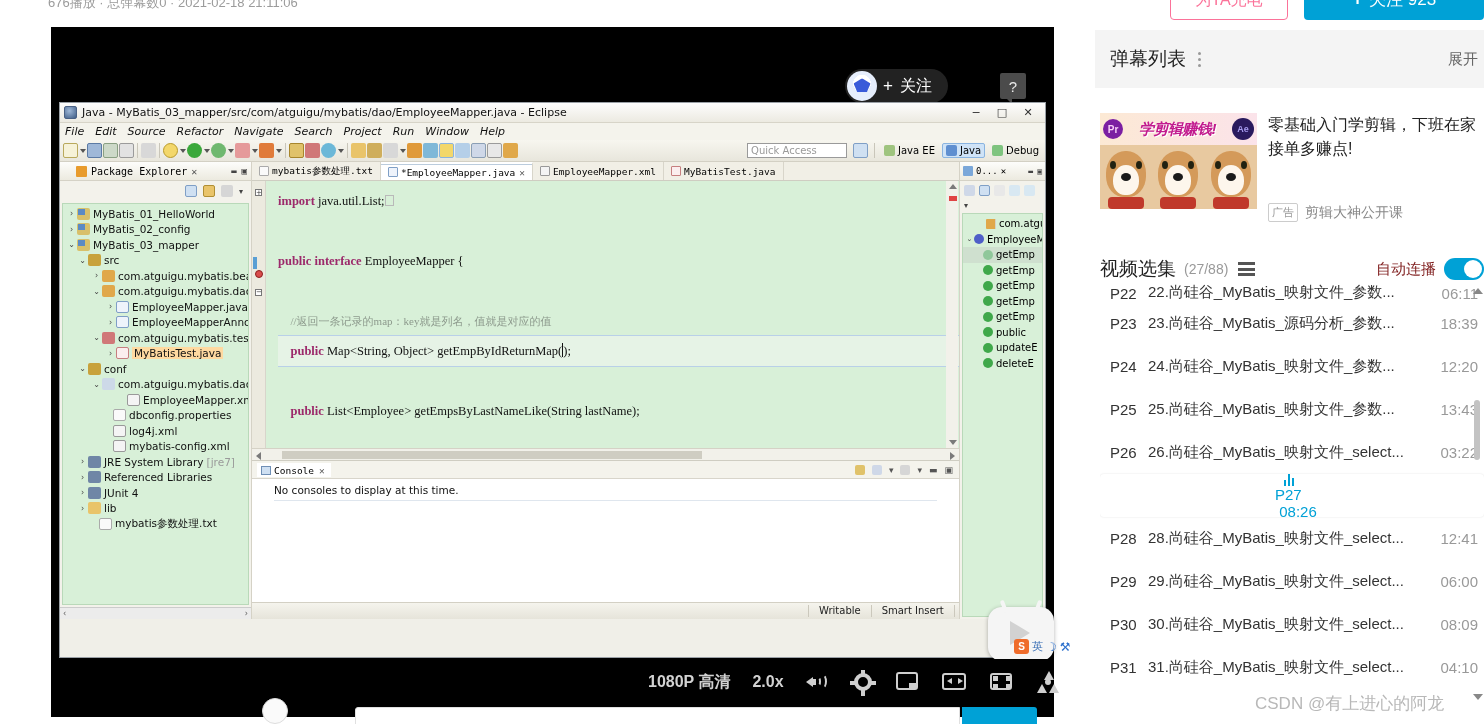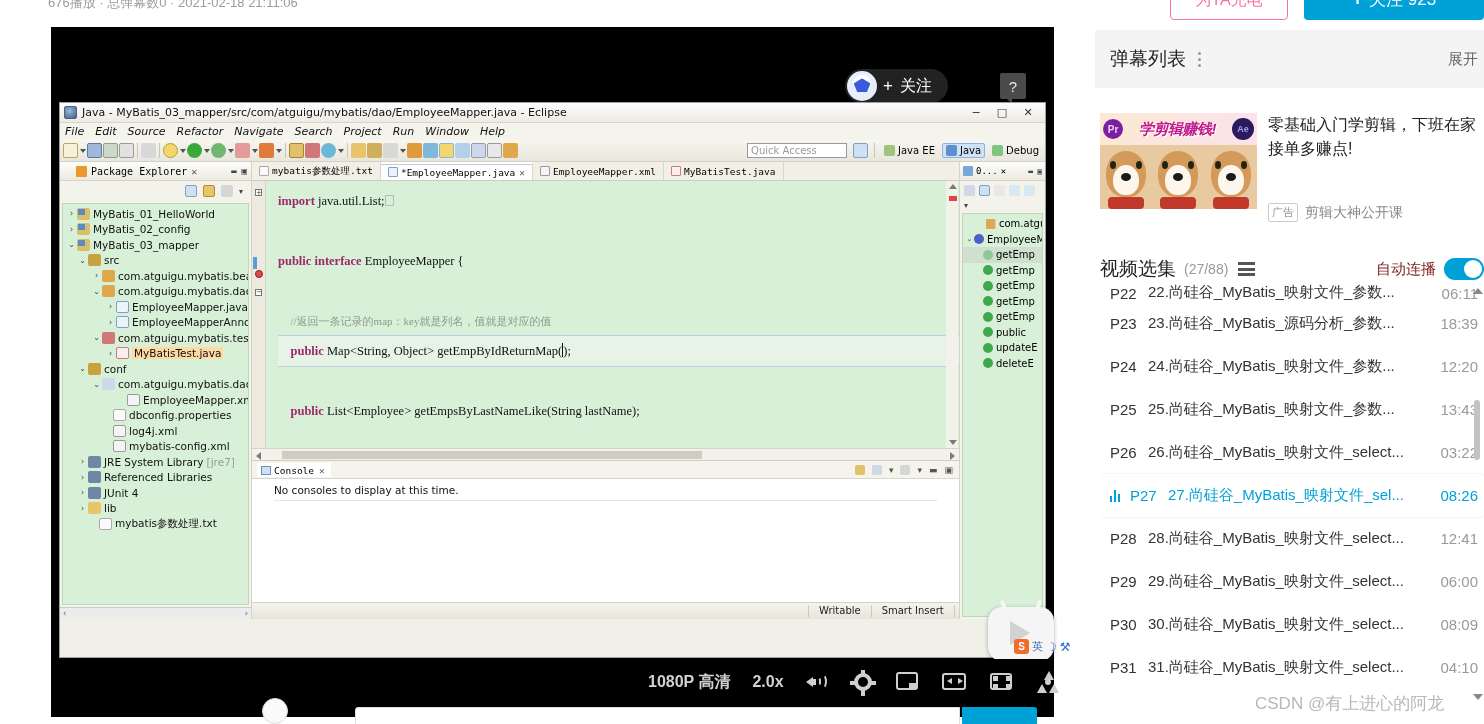--- a/index.html
+++ b/index.html
@@ -128,21 +128,21 @@
   
   .ep-list {
     position: absolute; left: 1100px; top: 280px; width: 384px; height: 432px;
     overflow: hidden;
   }
   .ep-row {
     display: flex; align-items: center; height: 43px; padding: 0 6px 0 10px;
     font-size: 15px; color: #333; white-space: nowrap;
   }
   .ep-row.clipped { height: 22px; overflow: hidden; align-items: flex-end; justify-content: space-between; }
-  .ep-row.active { background: #fff; color: #00a1d6; border-radius: 4px; box-shadow: 0 0 2px rgba(0,0,0,.12); }
+  .ep-row.active { background: #fff; color: #00a1d6; border-radius: 4px; box-shadow: 0 0 2px rgba(0,0,0,.12); flex-direction: column; }
   .ep-playing {
     display: inline-flex; align-items: flex-end; height: 12px;
     width: 14px; margin-right: 6px; gap: 2px; flex: 0 0 auto;
   }
   .ep-playing i { width: 2px; background: #00a1d6; display: block; }
   .ep-playing i:nth-child(1){ height: 6px; }
   .ep-playing i:nth-child(2){ height: 12px; }
   .ep-playing i:nth-child(3){ height: 8px; }
   .ep-pnum { width: 38px; flex: 0 0 auto; }
   .ep-name { flex: 1; overflow: hidden; text-overflow: ellipsis; }

